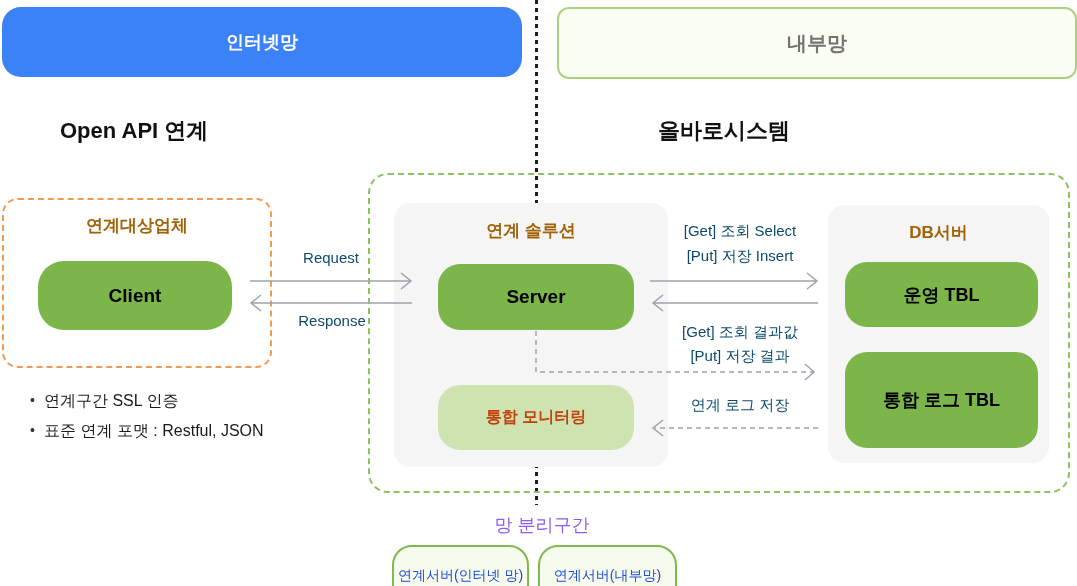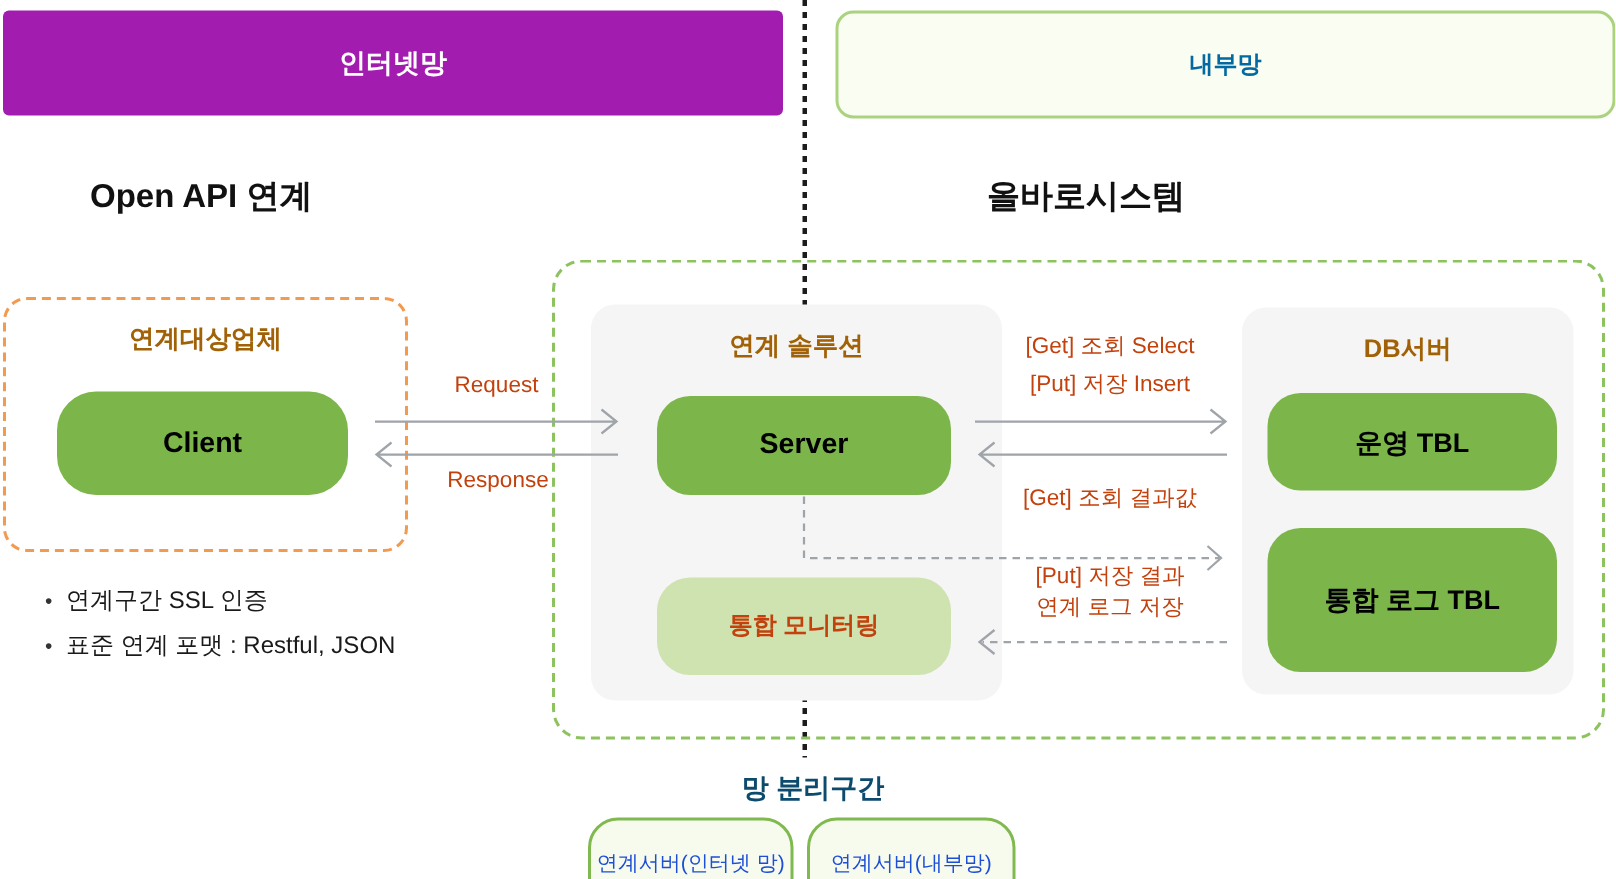--- a/index.html
+++ b/index.html
@@ -2,24 +2,24 @@
 <html><head>
 <meta charset="utf-8">
 <style>
   html,body{margin:0;padding:0;background:#fff;}
   body{font-family:"Liberation Sans","DejaVu Sans",sans-serif;}
   .stage{position:relative;width:1077px;height:586px;background:#ffffff;overflow:hidden;}
   .abs{position:absolute;}
   .center-flex{display:flex;align-items:center;justify-content:center;text-align:center;}
 
   
-  .banner-solid{left:2px;top:7px;width:520px;height:70px;background:#a21caf;border-radius:4px;
+  .banner-solid{left:2px;top:7px;width:520px;height:70px;background:#3b82f6;border-radius:19px;
     color:#ffffff;font-weight:700;font-size:18px;}
   .banner-light{left:557px;top:7px;width:516px;height:68px;background:#FAFDF2;border:2px solid #ABD37F;
-    border-radius:12px;color:#0369a1;font-weight:700;font-size:16px;}
+    border-radius:12px;color:#737373;font-weight:700;font-size:20px;}
 
   
   .net-divider{left:535px;top:0;width:3px;height:505px;
     background:repeating-linear-gradient(to bottom,#1c1c1c 0 4px,transparent 4px 8px);}
 
   .heading{font-size:22px;font-weight:800;color:#111;}
 
   
   .partner-box{left:2px;top:198px;width:266px;height:166px;border:2px dashed #F39A51;border-radius:16px;}
   .panel-title{font-weight:700;font-size:17px;color:#a16207;text-align:center;}
@@ -31,27 +31,27 @@
   .node-optbl{left:845px;top:262px;width:193px;height:65px;font-size:18px;}
   .node-logtbl{left:845px;top:352px;width:193px;height:96px;font-size:18px;}
 
   
   .green-zone{left:368px;top:173px;width:698px;height:316px;border:2px dashed #8CC35F;border-radius:20px;}
   .gray-panel{background:#F5F5F6;border-radius:16px;}
   .solution-panel{left:394px;top:203px;width:274px;height:264px;}
   .db-panel{left:828px;top:205px;width:221px;height:258px;}
   .gray-panel .panel-title{padding-top:16px;}
 
-  .flow-label{font-size:15px;color:#c2410c;white-space:nowrap;transform:translate(-50%,-50%);}
+  .flow-label{font-size:15px;color:#0c4a6e;white-space:nowrap;transform:translate(-50%,-50%);}
 
   .notes{left:30px;top:390px;font-size:16px;color:#1a1a1a;}
   .note-row{display:flex;align-items:center;margin-bottom:9px;line-height:21px;}
   .note-dot{width:14px;color:#333;font-size:14px;}
 
-  .divider-label{left:542px;top:513px;transform:translateX(-50%);font-size:18px;font-weight:700;color:#0c4a6e;white-space:nowrap;}
+  .divider-label{left:542px;top:513px;transform:translateX(-50%);font-size:18px;font-weight:400;color:#8b5cf6;white-space:nowrap;}
 
   .pill{height:33px;background:#F7FBEE;border:2px solid #80B950;border-radius:20px;
     color:#1d4ed8;font-weight:400;font-size:14px;padding:12px 14px;white-space:nowrap;}
   .pill-1{left:392px;top:545px;width:105px;}
   .pill-2{left:538px;top:545px;width:107px;}
 
   svg.arrows{left:0;top:0;pointer-events:none;}
   svg.arrows path{stroke:#9FA4A9;stroke-width:1.5;fill:none;}
 </style>
 </head>
@@ -99,21 +99,21 @@
     <path d="M805,364 L814,372 L805,380"></path>
     <path d="M818,428 H655" stroke-dasharray="5 4"></path>
     <path d="M663,420 L653,428 L663,436"></path>
   </svg>
 
   <div class="abs flow-label" style="left:331px;top:257px;">Request</div>
   <div class="abs flow-label" style="left:332px;top:320px;">Response</div>
   <div class="abs flow-label" style="left:740px;top:231px;">[Get] 조회 Select</div>
   <div class="abs flow-label" style="left:740px;top:256px;">[Put] 저장 Insert</div>
   <div class="abs flow-label" style="left:740px;top:332px;">[Get] 조회 결과값</div>
-  <div class="abs flow-label" style="left:740px;top:356px;margin-top:28px;">[Put] 저장 결과</div>
+  <div class="abs flow-label" style="left:740px;top:356px;">[Put] 저장 결과</div>
   <div class="abs flow-label" style="left:740px;top:405px;">연계 로그 저장</div>
 
   <div class="abs notes">
     <div class="note-row">
       <span class="note-dot">•</span>
       <span>연계구간 SSL 인증</span>
     </div>
     <div class="note-row">
       <span class="note-dot">•</span>
       <span>표준 연계 포맷 : Restful, JSON</span>

